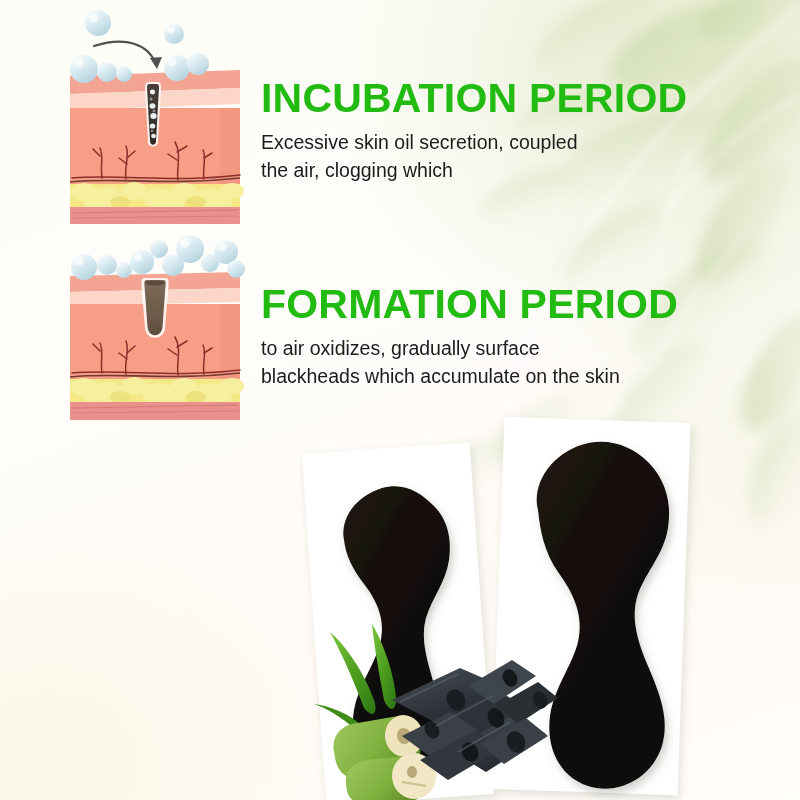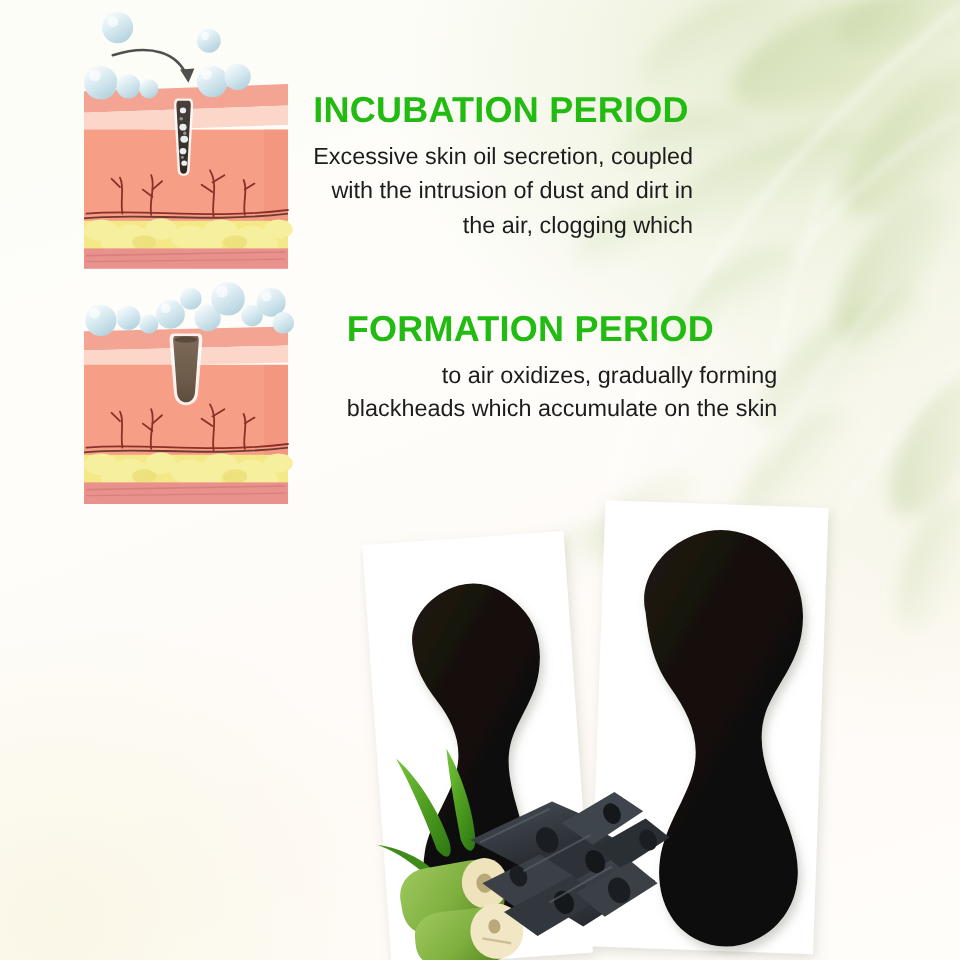--- a/index.html
+++ b/index.html
@@ -33,34 +33,33 @@
   
   .diagram {
     position: absolute;
   }
   .diagram svg { display: block; }
 
   
   .block { position: absolute; }
   .heading {
     color: #22bb11;
-    font-size: 30px;
+    font-size: 41px;
     font-weight: bold;
     letter-spacing: 0.2px;
     line-height: 1;
     margin: 0;
     white-space: nowrap;
   }
   .body-text {
     color: #1c1c1c;
     font-size: 19.5px;
     line-height: 1.45;
     margin: 0;
     padding-top: 9px;
-    text-align: right;
   }
   .body-text span { display: block; white-space: nowrap; }
 
   
   .product-area {
     position: absolute;
     pointer-events: none;
   }
 </style>
 </head>
@@ -299,29 +298,28 @@
         <circle cx="176" cy="37" r="9" fill="url(#bub2)"></circle>
         <circle cx="99" cy="17" r="9" fill="url(#bub2)"></circle>
       </g>
     </svg>
   </div>
 
   <div class="block" style="left:261px; top:78px;">
     <h2 class="heading">INCUBATION PERIOD</h2>
     <p class="body-text">
       <span>Excessive skin oil secretion, coupled</span>
-      <span>with the intrusion of dust and dirt in</span>
       <span>the air, clogging which</span>
     </p>
   </div>
 
-  <div class="block" style="left:261px; top:260px;margin-left:28px;">
+  <div class="block" style="left:261px; top:284px;">
     <h2 class="heading">FORMATION PERIOD</h2>
     <p class="body-text">
-      <span>to air oxidizes, gradually forming</span>
+      <span>to air oxidizes, gradually surface</span>
       <span>blackheads which accumulate on the skin</span>
     </p>
   </div>
 
   <svg class="product-area" style="left:300px; top:400px;" width="500" height="400" viewBox="0 0 500 400">
     <defs>
       <linearGradient id="stripGrad" x1="0.2" y1="0" x2="0.85" y2="1">
         <stop offset="0%" stop-color="#1c1512"></stop>
         <stop offset="45%" stop-color="#120d0b"></stop>
         <stop offset="100%" stop-color="#0b0807"></stop>

